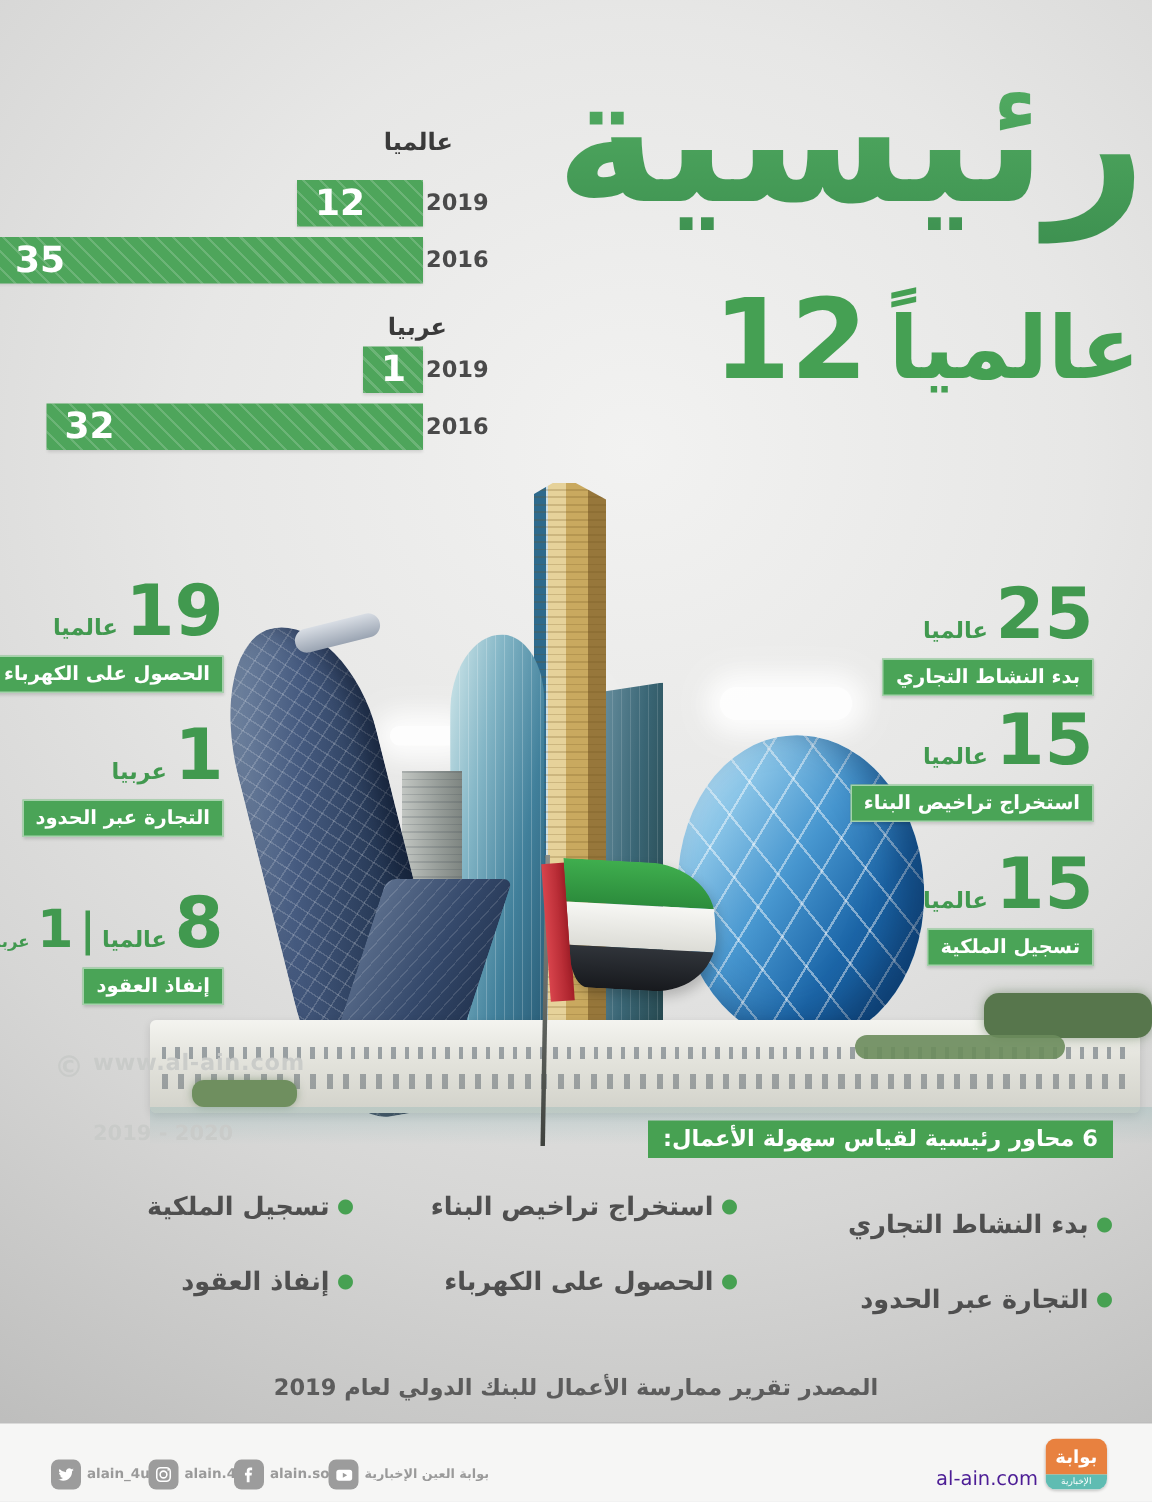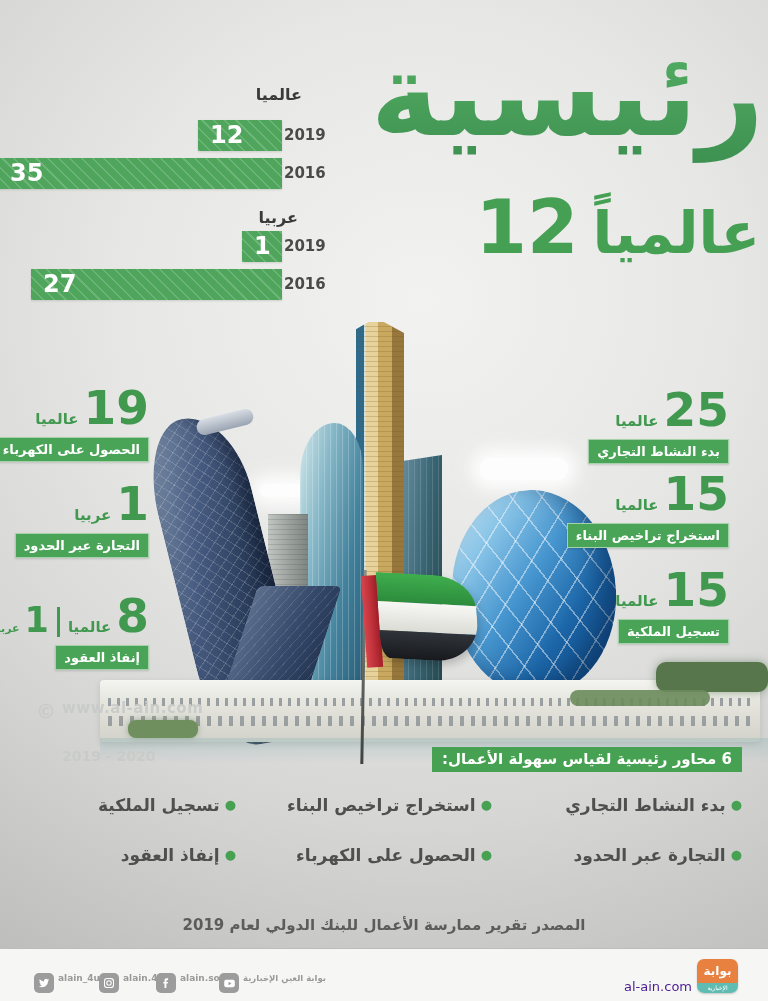--- a/index.html
+++ b/index.html
@@ -42,31 +42,31 @@
   .watermark{position:absolute;left:36px;top:700px;display:flex;gap:6px;color:#c9cbc9;font-weight:bold;opacity:.95;}
   .wm-sym{font-size:20px;line-height:22px;}
   .wm-site{font-size:15px;letter-spacing:.5px;line-height:16px;}
   .wm-years{font-size:14px;line-height:16px;margin-top:32px;}
 
   
   .axes-ribbon{position:absolute;right:26px;top:747px;background:#47a152;color:#fff;font-weight:bold;font-size:15px;
     line-height:25px;padding:0 10px;direction:rtl;white-space:nowrap;}
   .axes-row{position:absolute;right:26px;width:716px;direction:rtl;display:flex;}
   .axes-row .cell{text-align:right;}
-  .axes-row .c1{width:250px;}
+  .axes-row .c1{width:250px;margin-top:12px;}
   .axes-row .c2{width:256px;}
   .axes-row .c3{width:206px;}
   .axes-item{font-size:17px;font-weight:bold;color:#4f4f4f;white-space:nowrap;}
   .dot{color:#47a152;font-size:13px;margin-left:5px;vertical-align:2px;}
 
   .source{position:absolute;left:0;right:0;top:916px;text-align:center;font-size:15px;font-weight:bold;color:#5c5c5c;direction:rtl;}
 
   
   .footer{position:absolute;left:0;right:0;top:948px;height:53px;background:#f6f6f5;border-top:1px solid #bdbdbd;}
-  .social{position:absolute;display:flex;align-items:flex-start;gap:4px;}
+  .social{position:absolute;display:flex;align-items:center;gap:4px;}
   .tile{width:20px;height:20px;border-radius:5px;background:#9c9c9c;display:flex;align-items:center;justify-content:center;}
   .handle{font-size:9px;font-weight:bold;color:#9a9a9a;margin-bottom:1px;white-space:nowrap;}
   .handle-ar{font-size:8.5px;direction:rtl;}
   .site{position:absolute;right:76px;top:30px;font-size:13px;color:#4c1d95;}
   .logo{position:absolute;right:30px;top:10px;width:41px;height:34px;border-radius:7px;overflow:hidden;
     box-shadow:0 1px 2px rgba(0,0,0,.2);}
   .logo-top{height:24px;background:#e8813f;color:#fff;font-weight:bold;font-size:12px;line-height:24px;text-align:center;direction:rtl;}
   .logo-bottom{height:10px;background:#5fbcb2;color:#fff;font-size:6px;line-height:10px;text-align:center;direction:rtl;}
 
   
@@ -151,21 +151,21 @@
   <div class="g-label" style="right:470px;top:208px;">عربيا</div>
 
   <div class="bar-row" style="top:231px;">
     <div class="bar-fill" style="width: 40px;">
       <span class="bar-num">1</span>
     </div>
     <span class="bar-year">2019</span>
   </div>
   <div class="bar-row" style="top:269px;">
     <div class="bar-fill" style="width: 251px;">
-      <span class="bar-num">27</span>
+      <span class="bar-num">32</span>
     </div>
     <span class="bar-year">2016</span>
   </div>
 
   <div class="title-city">رئيسية</div>
   <div class="title-rank">
     <span class="rank-num">12</span>
     <span class="rank-word" dir="rtl">عالمياً</span>
   </div>
 

